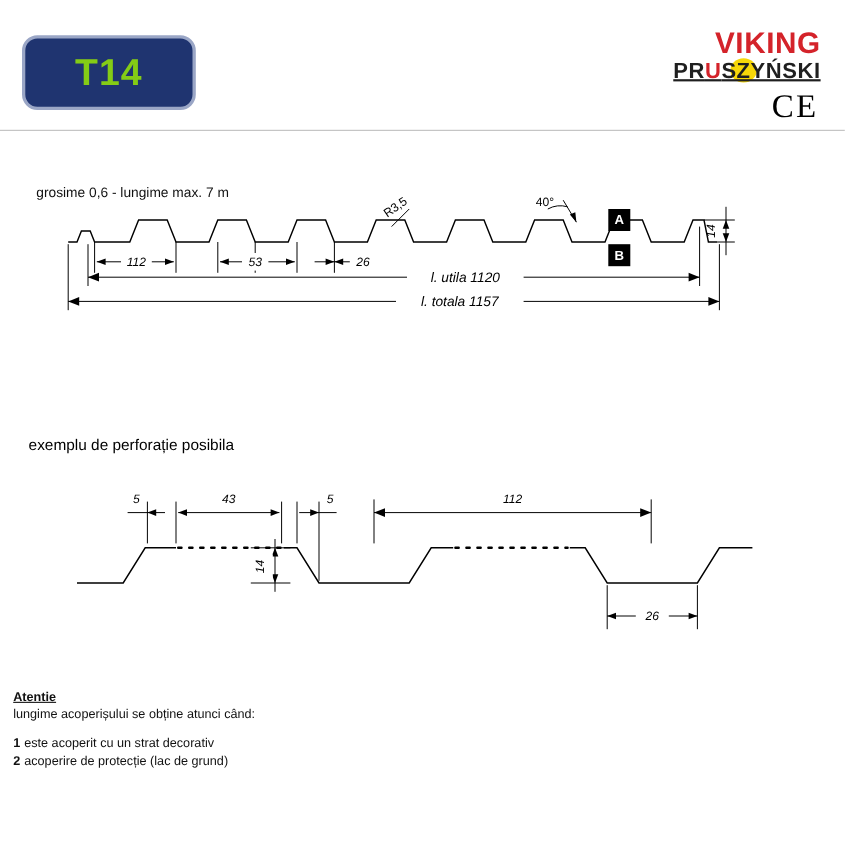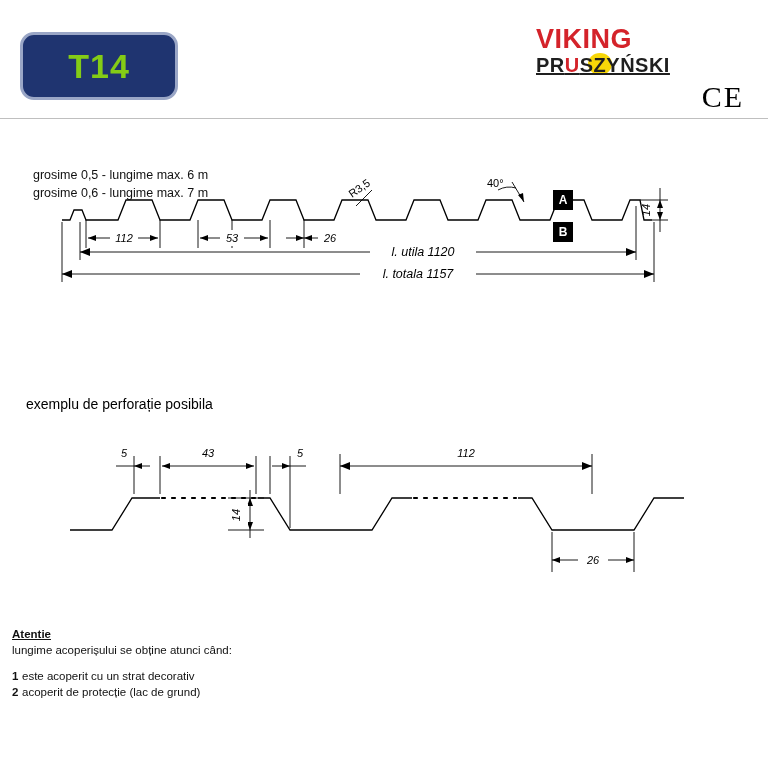--- a/index.html
+++ b/index.html
@@ -37,20 +37,21 @@
     color: #84cc16;
     font-size: 34px;
     font-weight: bold;
     letter-spacing: 1px;
   }
 
   #logo {
     position: absolute;
     right: 22px; top: 26px;
     width: 210px;
+    text-align: right;
   }
   #logo .viking {
     font-size: 27px;
     font-weight: bold;
     color: #d4232a;
     letter-spacing: 0.5px;
     line-height: 1;
   }
   #logo .prusz-wrap {
     position: relative;
@@ -152,21 +153,20 @@
       <div class="yellow-blob"></div>
       <div class="prusz"><span>PR</span><span class="red-u">U</span><span>SZYŃSKI</span></div>
     </div>
   </div>
 
   <div id="ce-mark">CE</div>
 </div>
 <div id="header-rule"></div>
 
 <div id="spec-lines">
-  <div>grosime 0,5 - lungime max. 6 m</div>
   <div>grosime 0,6 - lungime max. 7 m</div>
 </div>
 
 <svg id="profile-svg" style="left:0; top:180px;" width="768" height="140" viewBox="0 0 768 140">
 
   <path class="ln" d="
     M 62,238
     L 70,238
     L 74,228 L 82,228 L 86,238
     L 118,238
@@ -357,15 +357,15 @@
   </g>
 </svg>
 
 <div id="note">
   <div class="head">Atentie</div>
   <div>lungime acoperișului se obține atunci când:</div>
   <div class="row">
     <span class="num">1</span><span>este acoperit cu un strat decorativ</span>
   </div>
   <div>
-    <span class="num">2</span><span>acoperit de protecție (lac de grund)</span>
+    <span class="num">2</span><span>acoperire de protecție (lac de grund)</span>
   </div>
 </div>
 
 </body></html>

